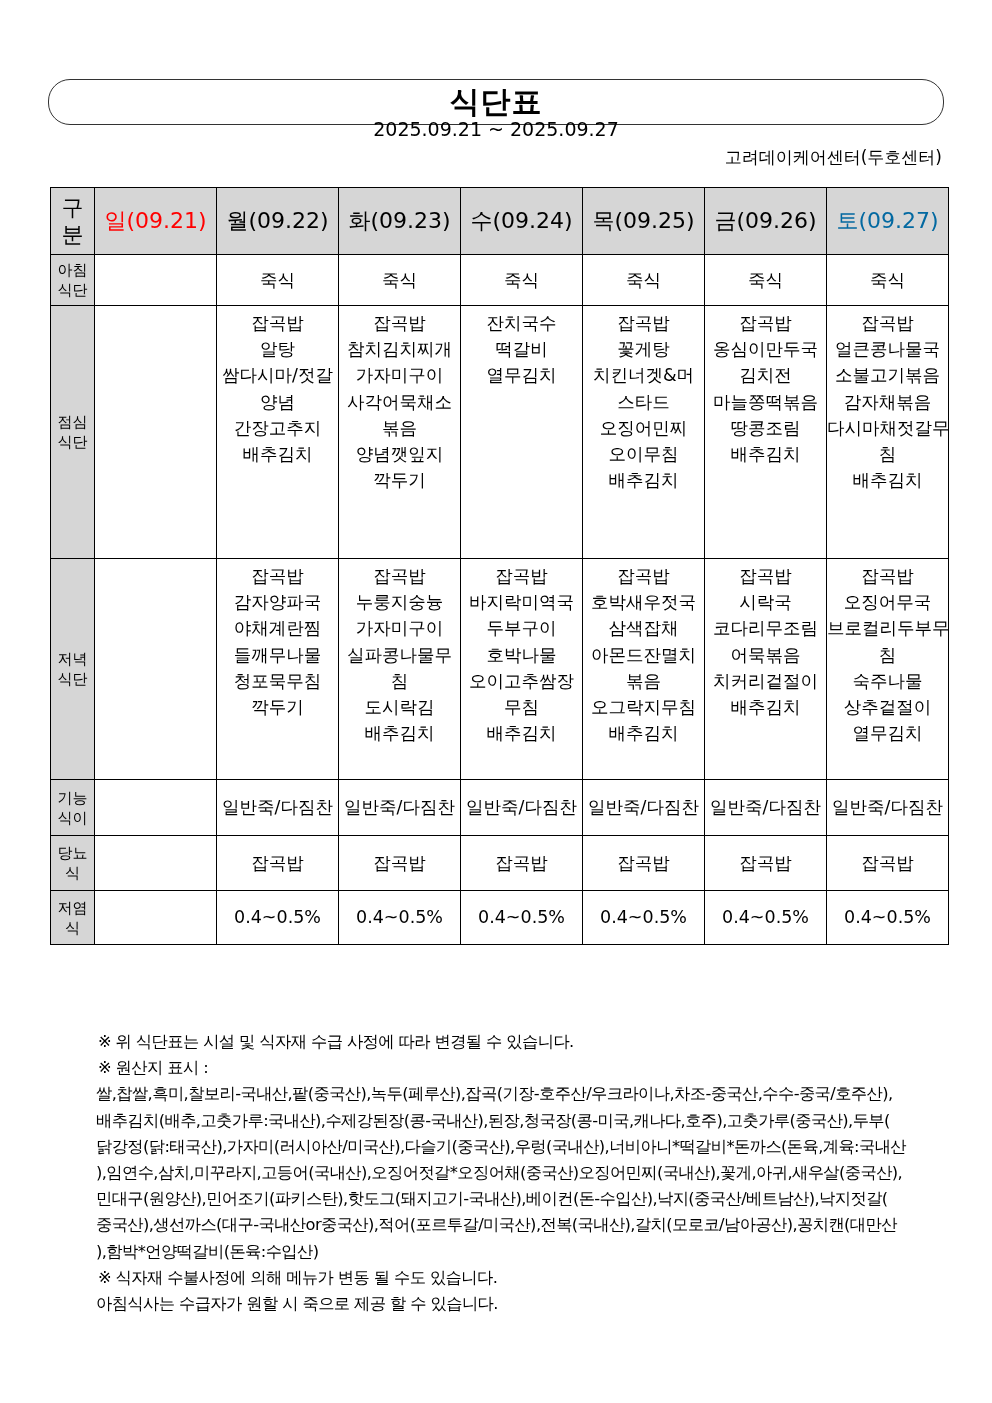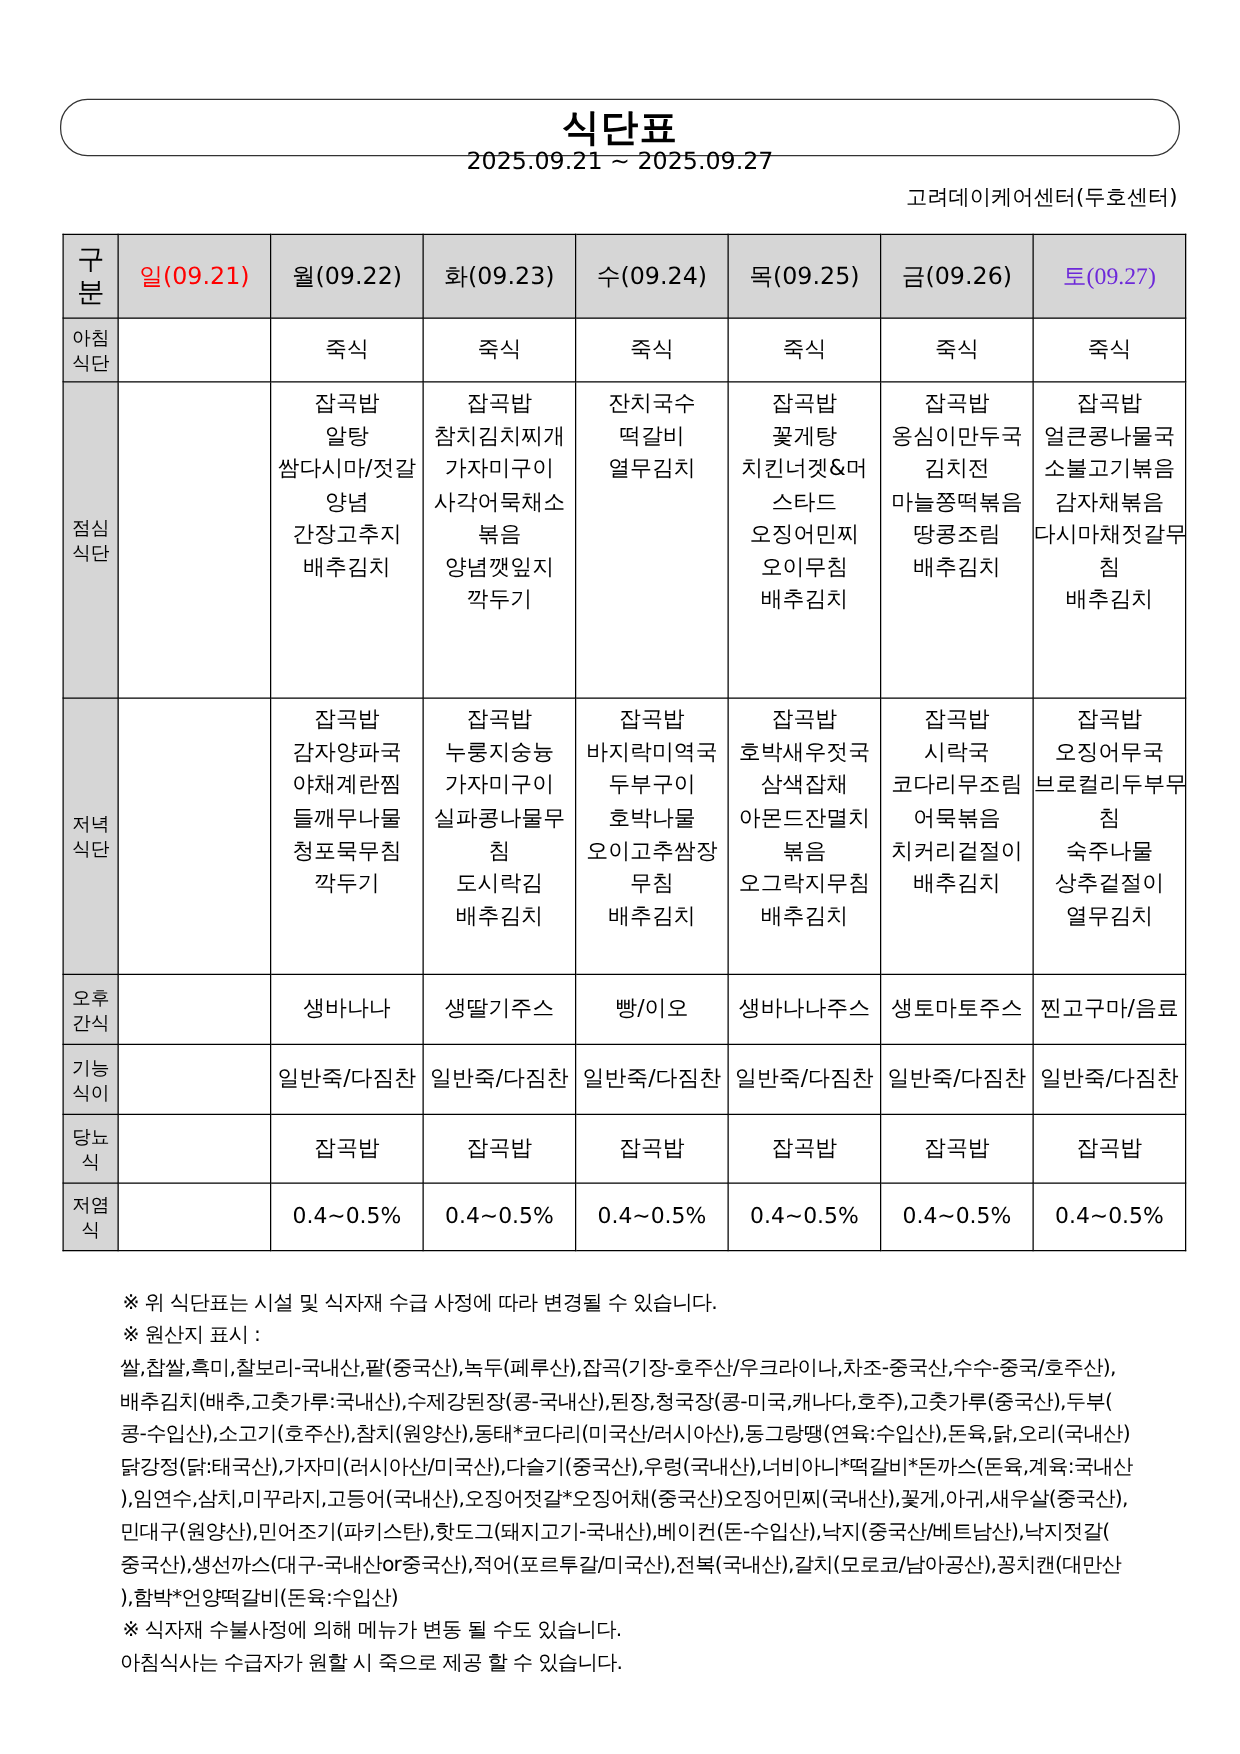--- a/index.html
+++ b/index.html
@@ -11,23 +11,23 @@
   .title-box span { font-size:30px; font-weight:bold; letter-spacing:1px; }
   .period { position:absolute; left:0; width:992px; top:118px; text-align:center;
             font-size:19px; }
   .center-name { position:absolute; right:50px; top:146px; font-size:17px; font-weight:normal; }
 
   table.menu { position:absolute; left:50px; top:187px; border-collapse:collapse;
                table-layout:fixed; width:898px; }
   table.menu td, table.menu th { border:1.5px solid #000; padding:0; text-align:center;
                vertical-align:middle; font-weight:normal; }
   .hdr { background:#d6d6d6; }
-  th.day { font-size:19px; font-weight:bold; }
+  th.day { font-size:22px; font-weight:bold; }
   .sun { color:#ff0000; }
-  .sat { color:#6d28d9;font-family:Liberation Serif, serif; }
+  .sat { color:#0369a1; }
   .rowlab { background:#d6d6d6; font-weight:bold; font-size:15px; line-height:20px; }
   .rowlab.big { font-size:22px; line-height:27px; }
   .cell { font-size:17.5px; line-height:26.2px; }
   .cell.top { vertical-align:top; padding-top:4px; }
   .item { display:block; white-space:nowrap; }
 
   .notes { position:absolute; left:56px; top:1029px; width:890px; font-size:16.3px;
            line-height:26.2px; letter-spacing:-0.6px; }
   .notes .line { display:block; white-space:nowrap;margin-left:40px; }
   .notes .indent { padding-left:2px; }
@@ -201,45 +201,20 @@
           <span class="item">오징어무국</span>
           <span class="item">브로컬리두부무</span>
           <span class="item">침</span>
           <span class="item">숙주나물</span>
           <span class="item">상추겉절이</span>
           <span class="item">열무김치</span>
         </td>
       </tr>
   <tr style="height:56px">
         <td class="hdr rowlab">
-          <span class="item">오후</span>
-          <span class="item">간식</span>
-        </td>
-        <td class="cell"></td>
-        <td class="cell">
-          <span class="item">생바나나</span>
-        </td>
-        <td class="cell">
-          <span class="item">생딸기주스</span>
-        </td>
-        <td class="cell">
-          <span class="item">빵/이오</span>
-        </td>
-        <td class="cell">
-          <span class="item">생바나나주스</span>
-        </td>
-        <td class="cell">
-          <span class="item">생토마토주스</span>
-        </td>
-        <td class="cell">
-          <span class="item">찐고구마/음료</span>
-        </td>
-      </tr>
-  <tr style="height:56px">
-        <td class="hdr rowlab">
           <span class="item">기능</span>
           <span class="item">식이</span>
         </td>
         <td class="cell"></td>
         <td class="cell">
           <span class="item">일반죽/다짐찬</span>
         </td>
         <td class="cell">
           <span class="item">일반죽/다짐찬</span>
         </td>
@@ -308,21 +283,20 @@
       </tr>
 </tbody>
   </table>
 
 <div class="notes">
   <span class="line indent">※ 위 식단표는 시설 및 식자재 수급 사정에 따라 변경될 수 있습니다.</span>
   <span class="line indent">※ 원산지 표시 :</span>
   <div id="origin-list">
       <span class="line">쌀,찹쌀,흑미,찰보리-국내산,팥(중국산),녹두(페루산),잡곡(기장-호주산/우크라이나,차조-중국산,수수-중국/호주산),</span>
       <span class="line">배추김치(배추,고춧가루:국내산),수제강된장(콩-국내산),된장,청국장(콩-미국,캐나다,호주),고춧가루(중국산),두부(</span>
-      <span class="line">콩-수입산),소고기(호주산),참치(원양산),동태*코다리(미국산/러시아산),동그랑땡(연육:수입산),돈육,닭,오리(국내산)</span>
       <span class="line">닭강정(닭:태국산),가자미(러시아산/미국산),다슬기(중국산),우렁(국내산),너비아니*떡갈비*돈까스(돈육,계육:국내산</span>
       <span class="line">),임연수,삼치,미꾸라지,고등어(국내산),오징어젓갈*오징어채(중국산)오징어민찌(국내산),꽃게,아귀,새우살(중국산),</span>
       <span class="line">민대구(원양산),민어조기(파키스탄),핫도그(돼지고기-국내산),베이컨(돈-수입산),낙지(중국산/베트남산),낙지젓갈(</span>
       <span class="line">중국산),생선까스(대구-국내산or중국산),적어(포르투갈/미국산),전복(국내산),갈치(모로코/남아공산),꽁치캔(대만산</span>
       <span class="line">),함박*언양떡갈비(돈육:수입산)</span>
     </div>
   <span class="line indent">※ 식자재 수불사정에 의해 메뉴가 변동 될 수도 있습니다.</span>
   <span class="line">아침식사는 수급자가 원할 시 죽으로 제공 할 수 있습니다.</span>
 </div>
 

